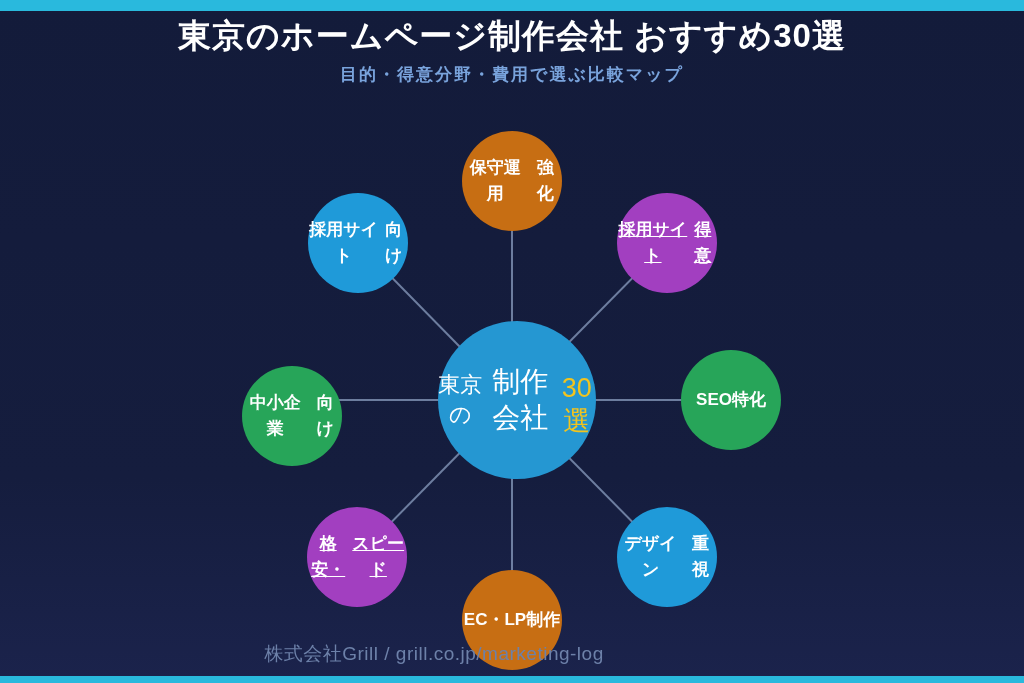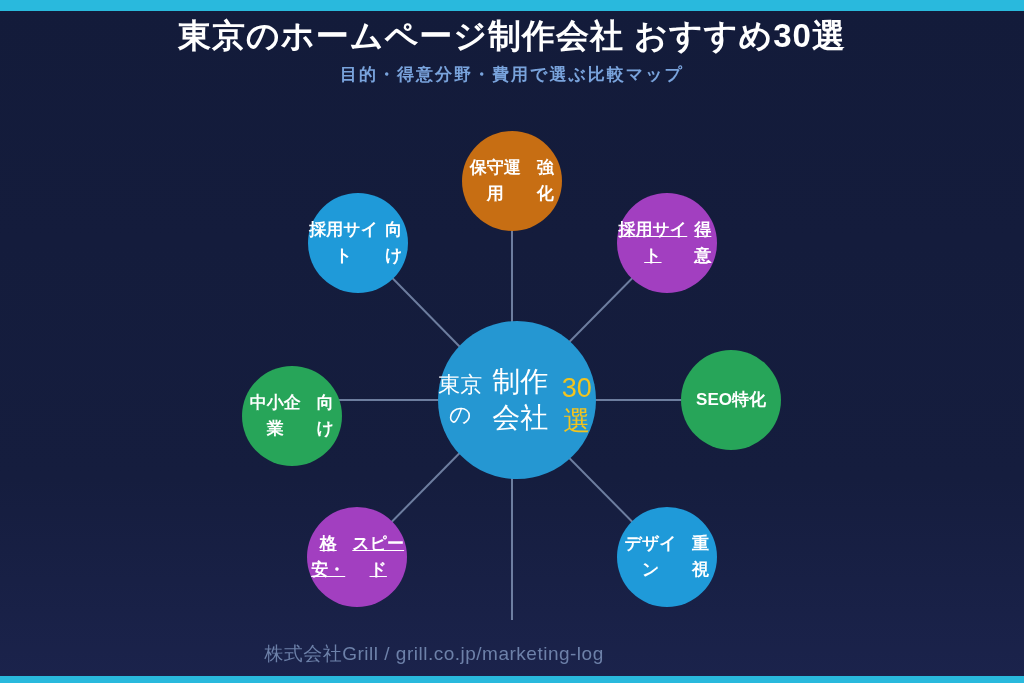--- a/index.html
+++ b/index.html
@@ -105,20 +105,24 @@
   <div class="node sat c-blue pos-br">
     <span>デザイン</span>
     <span>重視</span>
   </div>
 
   <div class="node sat c-green pos-right">
     <span>SEO特化</span>
     <span></span>
   </div>
 
+  <div class="node sat c-orange pos-bottom">
+    <span>EC・LP</span>
+    <span>制作</span>
+  </div>
 
   <div class="node sat c-purple pos-bl">
     <span>格安・</span>
     <span>スピード</span>
   </div>
 
   <div class="node sat c-green pos-left">
     <span>中小企業</span>
     <span>向け</span>
   </div>

